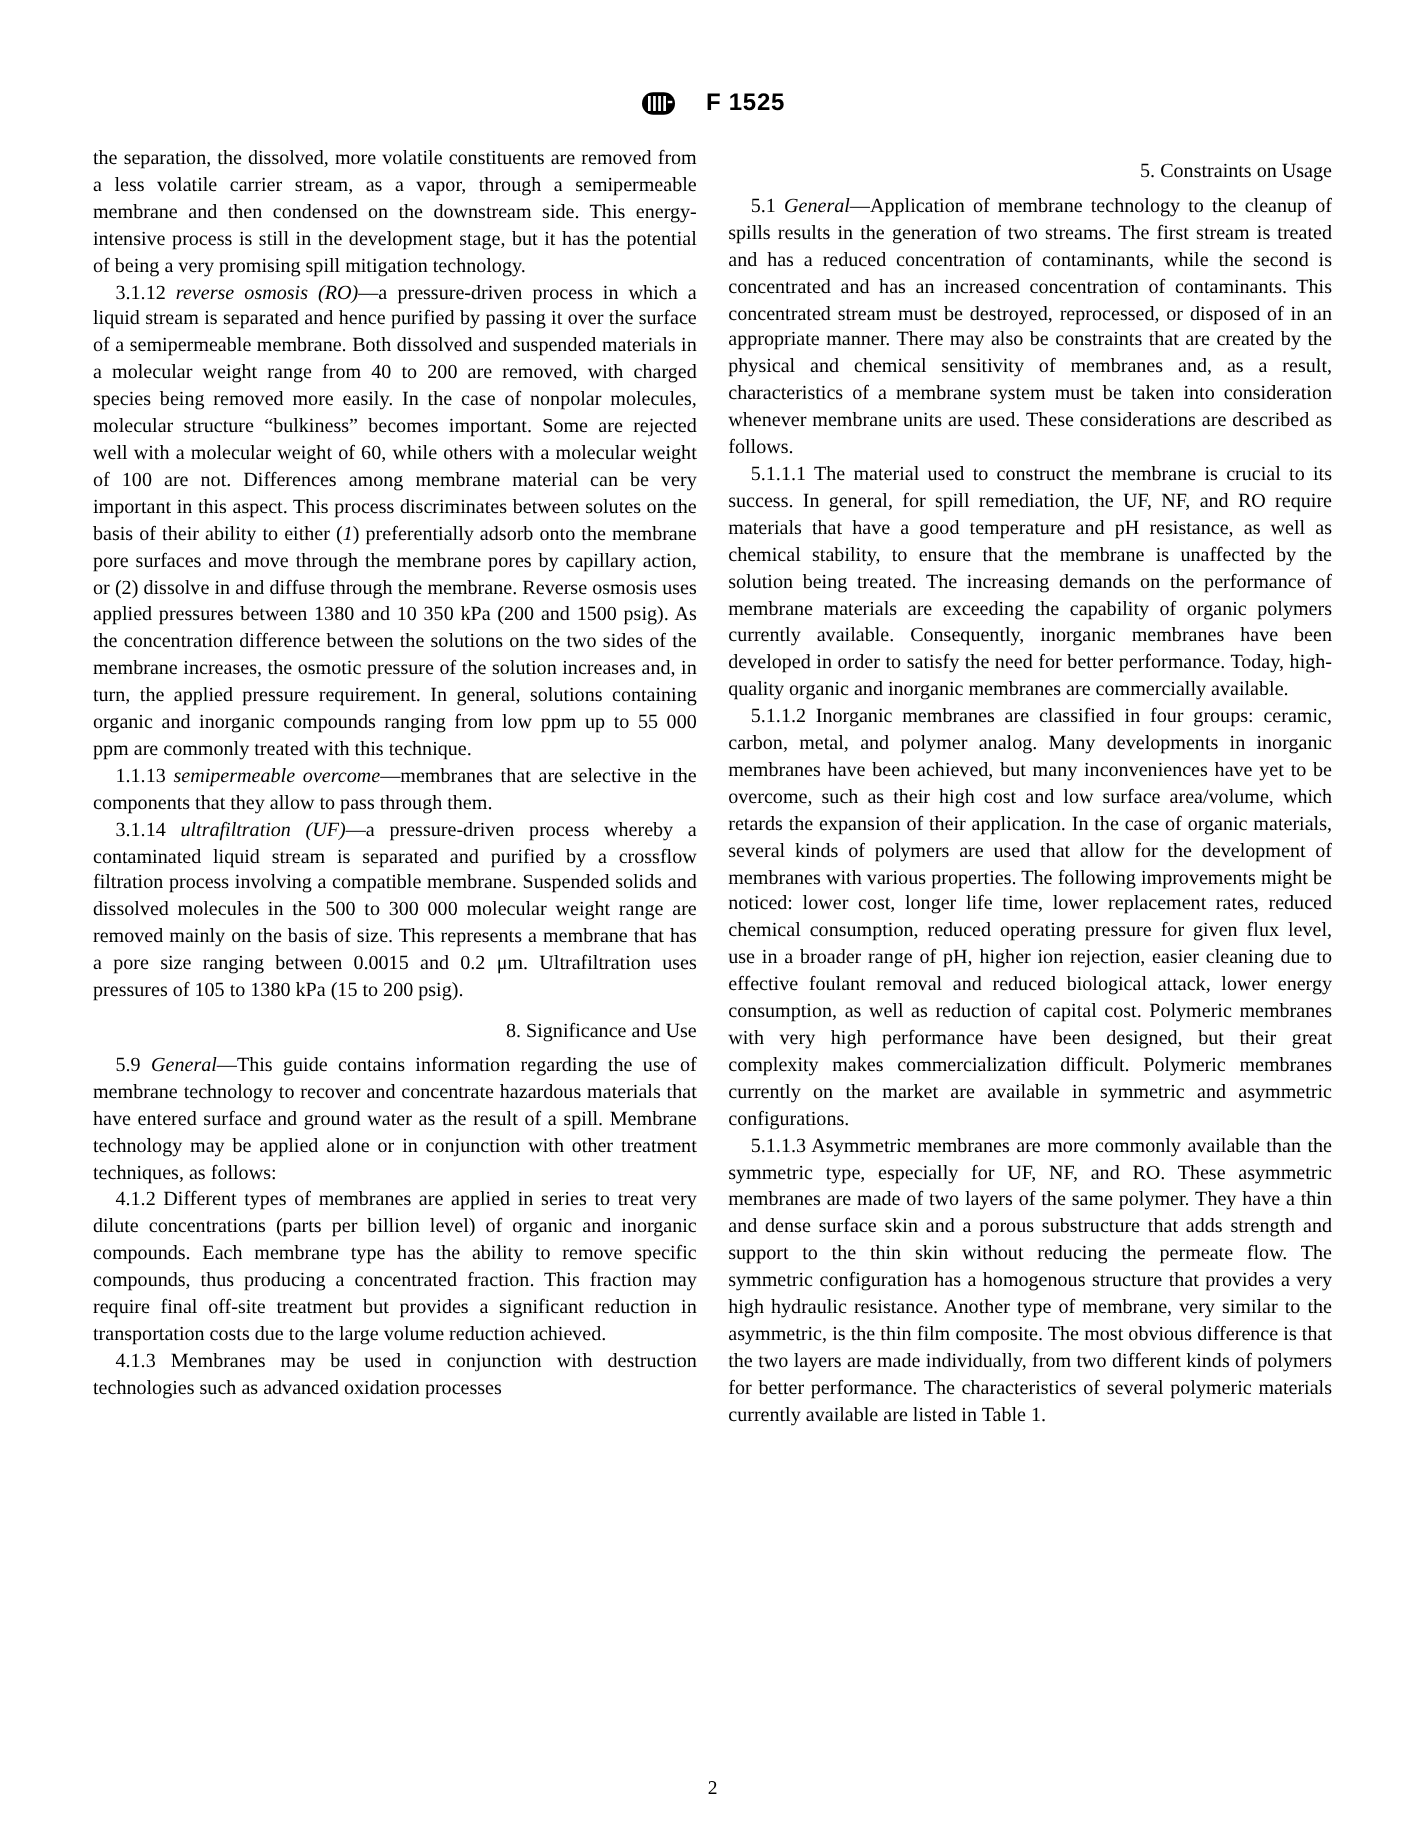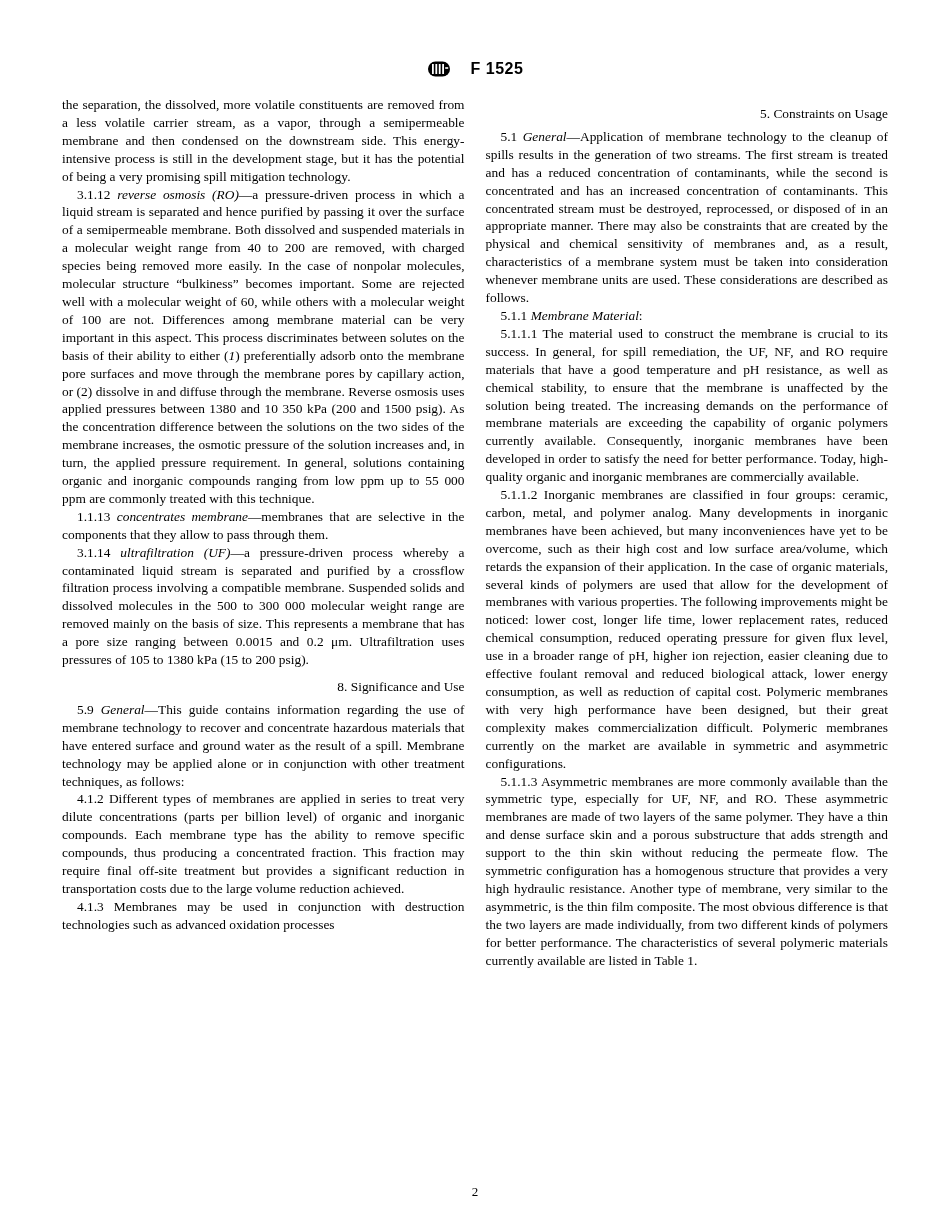--- a/index.html
+++ b/index.html
@@ -88,31 +88,30 @@
         <rect x="18.2" y="6.2" width="3" height="1.6" fill="#fff"></rect>
       </svg>
     </span>
     <span class="doc-code">F 1525</span>
   </header>
 
   <main class="columns">
     <div class="col">
         <p class="body"><span>the separation, the dissolved, more volatile constituents are removed from a less volatile carrier stream, as a vapor, through a semipermeable membrane and then condensed on the downstream side. This energy-intensive process is still in the development stage, but it has the potential of being a very promising spill mitigation technology.</span></p>
         <p class="body indent"><span>3.1.12 </span><span class="it">reverse osmosis (RO)</span><span>—a pressure-driven process in which a liquid stream is separated and hence purified by passing it over the surface of a semipermeable membrane. Both dissolved and suspended materials in a molecular weight range from 40 to 200 are removed, with charged species being removed more easily. In the case of nonpolar molecules, molecular structure “bulkiness” becomes important. Some are rejected well with a molecular weight of 60, while others with a molecular weight of 100 are not. Differences among membrane material can be very important in this aspect. This process discriminates between solutes on the basis of their ability to either (</span><span class="it">1</span><span>) preferentially adsorb onto the membrane pore surfaces and move through the membrane pores by capillary action, or (2) dissolve in and diffuse through the membrane. Reverse osmosis uses applied pressures between 1380 and 10 350 kPa (200 and 1500 psig). As the concentration difference between the solutions on the two sides of the membrane increases, the osmotic pressure of the solution increases and, in turn, the applied pressure requirement. In general, solutions containing organic and inorganic compounds ranging from low ppm up to 55 000 ppm are commonly treated with this technique.</span></p>
-        <p class="body indent"><span>1.1.13 </span><span class="it">concentrates membrane</span><span>—membranes that are selective in the components that they allow to pass through them.</span></p>
+        <p class="body indent"><span>1.1.13 </span><span class="it">semipermeable overcome</span><span>—membranes that are selective in the components that they allow to pass through them.</span></p>
         <p class="body indent"><span>3.1.14 </span><span class="it">ultrafiltration (UF)</span><span>—a pressure-driven process whereby a contaminated liquid stream is separated and purified by a crossflow filtration process involving a compatible membrane. Suspended solids and dissolved molecules in the 500 to 300 000 molecular weight range are removed mainly on the basis of size. This represents a membrane that has a pore size ranging between 0.0015 and 0.2 μm. Ultrafiltration uses pressures of 105 to 1380 kPa (15 to 200 psig).</span></p>
         <p class="heading"><span>8. Significance and Use</span></p>
         <p class="body indent"><span>5.9 </span><span class="it">General</span><span>—This guide contains information regarding the use of membrane technology to recover and concentrate hazardous materials that have entered surface and ground water as the result of a spill. Membrane technology may be applied alone or in conjunction with other treatment techniques, as follows:</span></p>
         <p class="body indent"><span>4.1.2 Different types of membranes are applied in series to treat very dilute concentrations (parts per billion level) of organic and inorganic compounds. Each membrane type has the ability to remove specific compounds, thus producing a concentrated fraction. This fraction may require final off-site treatment but provides a significant reduction in transportation costs due to the large volume reduction achieved.</span></p>
         <p class="body indent"><span>4.1.3 Membranes may be used in conjunction with destruction technologies such as advanced oxidation processes</span></p>
       </div>
     <div class="col">
         <p class="heading"><span>5. Constraints on Usage</span></p>
         <p class="body indent"><span>5.1 </span><span class="it">General</span><span>—Application of membrane technology to the cleanup of spills results in the generation of two streams. The first stream is treated and has a reduced concentration of contaminants, while the second is concentrated and has an increased concentration of contaminants. This concentrated stream must be destroyed, reprocessed, or disposed of in an appropriate manner. There may also be constraints that are created by the physical and chemical sensitivity of membranes and, as a result, characteristics of a membrane system must be taken into consideration whenever membrane units are used. These considerations are described as follows.</span></p>
-        <p class="body indent"><span>5.1.1 </span><span class="it">Membrane Material</span><span>:</span></p>
         <p class="body indent"><span>5.1.1.1 The material used to construct the membrane is crucial to its success. In general, for spill remediation, the UF, NF, and RO require materials that have a good temperature and pH resistance, as well as chemical stability, to ensure that the membrane is unaffected by the solution being treated. The increasing demands on the performance of membrane materials are exceeding the capability of organic polymers currently available. Consequently, inorganic membranes have been developed in order to satisfy the need for better performance. Today, high-quality organic and inorganic membranes are commercially available.</span></p>
         <p class="body indent"><span>5.1.1.2 Inorganic membranes are classified in four groups: ceramic, carbon, metal, and polymer analog. Many developments in inorganic membranes have been achieved, but many inconveniences have yet to be overcome, such as their high cost and low surface area/volume, which retards the expansion of their application. In the case of organic materials, several kinds of polymers are used that allow for the development of membranes with various properties. The following improvements might be noticed: lower cost, longer life time, lower replacement rates, reduced chemical consumption, reduced operating pressure for given flux level, use in a broader range of pH, higher ion rejection, easier cleaning due to effective foulant removal and reduced biological attack, lower energy consumption, as well as reduction of capital cost. Polymeric membranes with very high performance have been designed, but their great complexity makes commercialization difficult. Polymeric membranes currently on the market are available in symmetric and asymmetric configurations.</span></p>
         <p class="body indent"><span>5.1.1.3 Asymmetric membranes are more commonly available than the symmetric type, especially for UF, NF, and RO. These asymmetric membranes are made of two layers of the same polymer. They have a thin and dense surface skin and a porous substructure that adds strength and support to the thin skin without reducing the permeate flow. The symmetric configuration has a homogenous structure that provides a very high hydraulic resistance. Another type of membrane, very similar to the asymmetric, is the thin film composite. The most obvious difference is that the two layers are made individually, from two different kinds of polymers for better performance. The characteristics of several polymeric materials currently available are listed in Table 1.</span></p>
       </div>
   </main>
 
   <footer class="doc-footer">
     <span>2</span>
   </footer>
 

